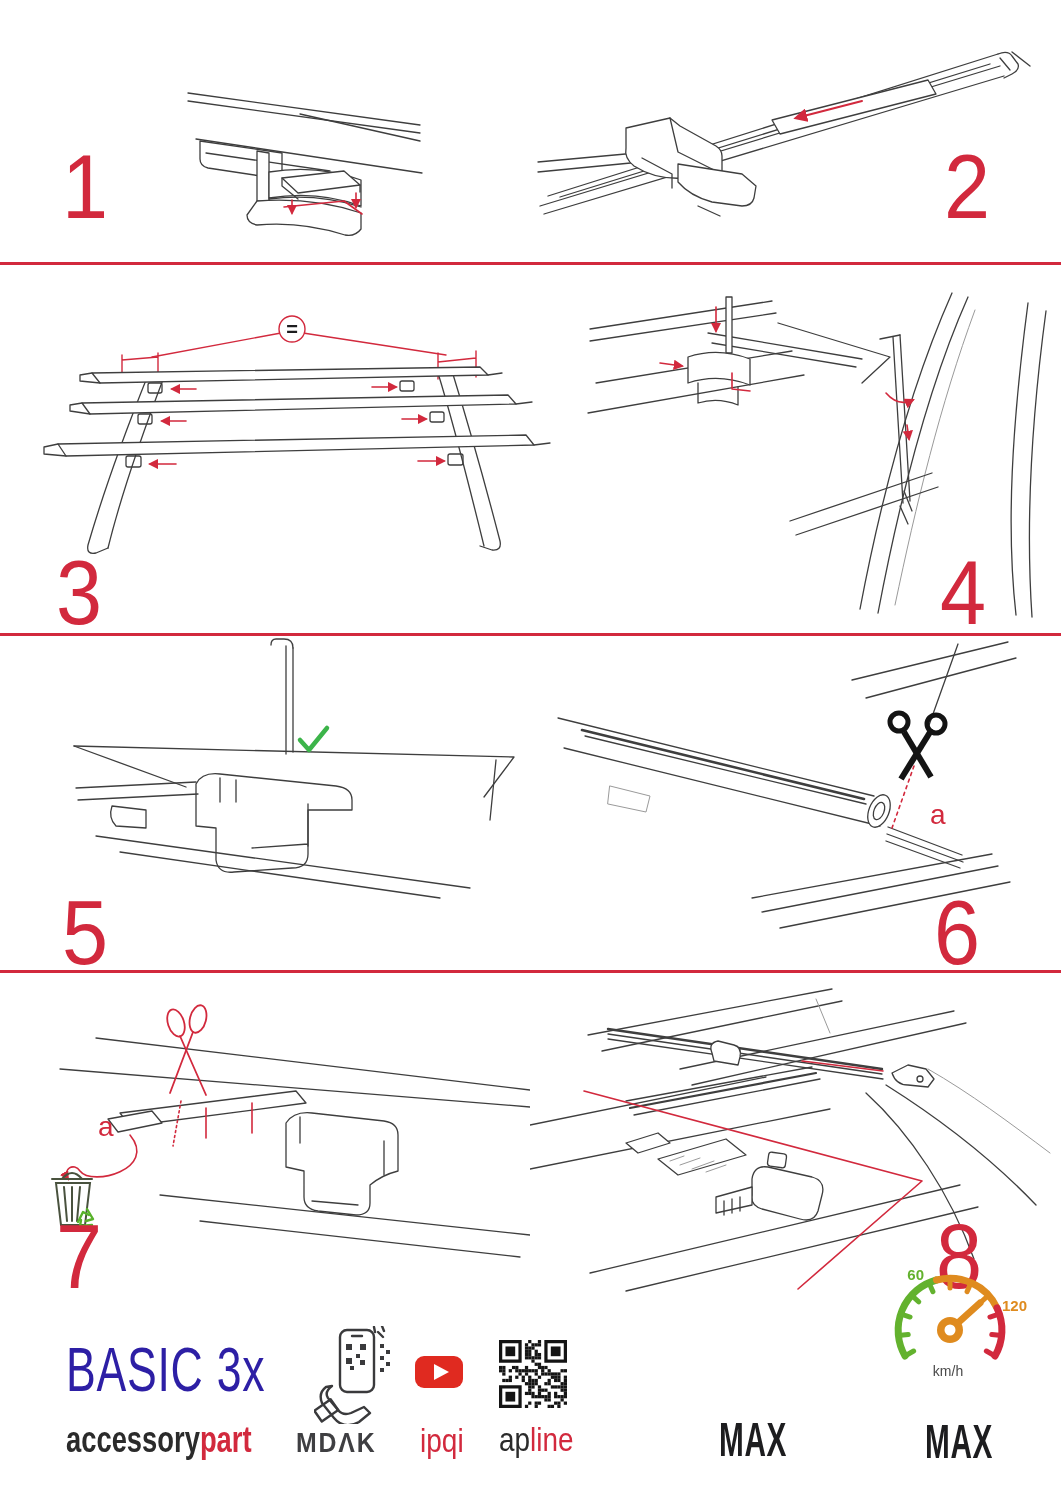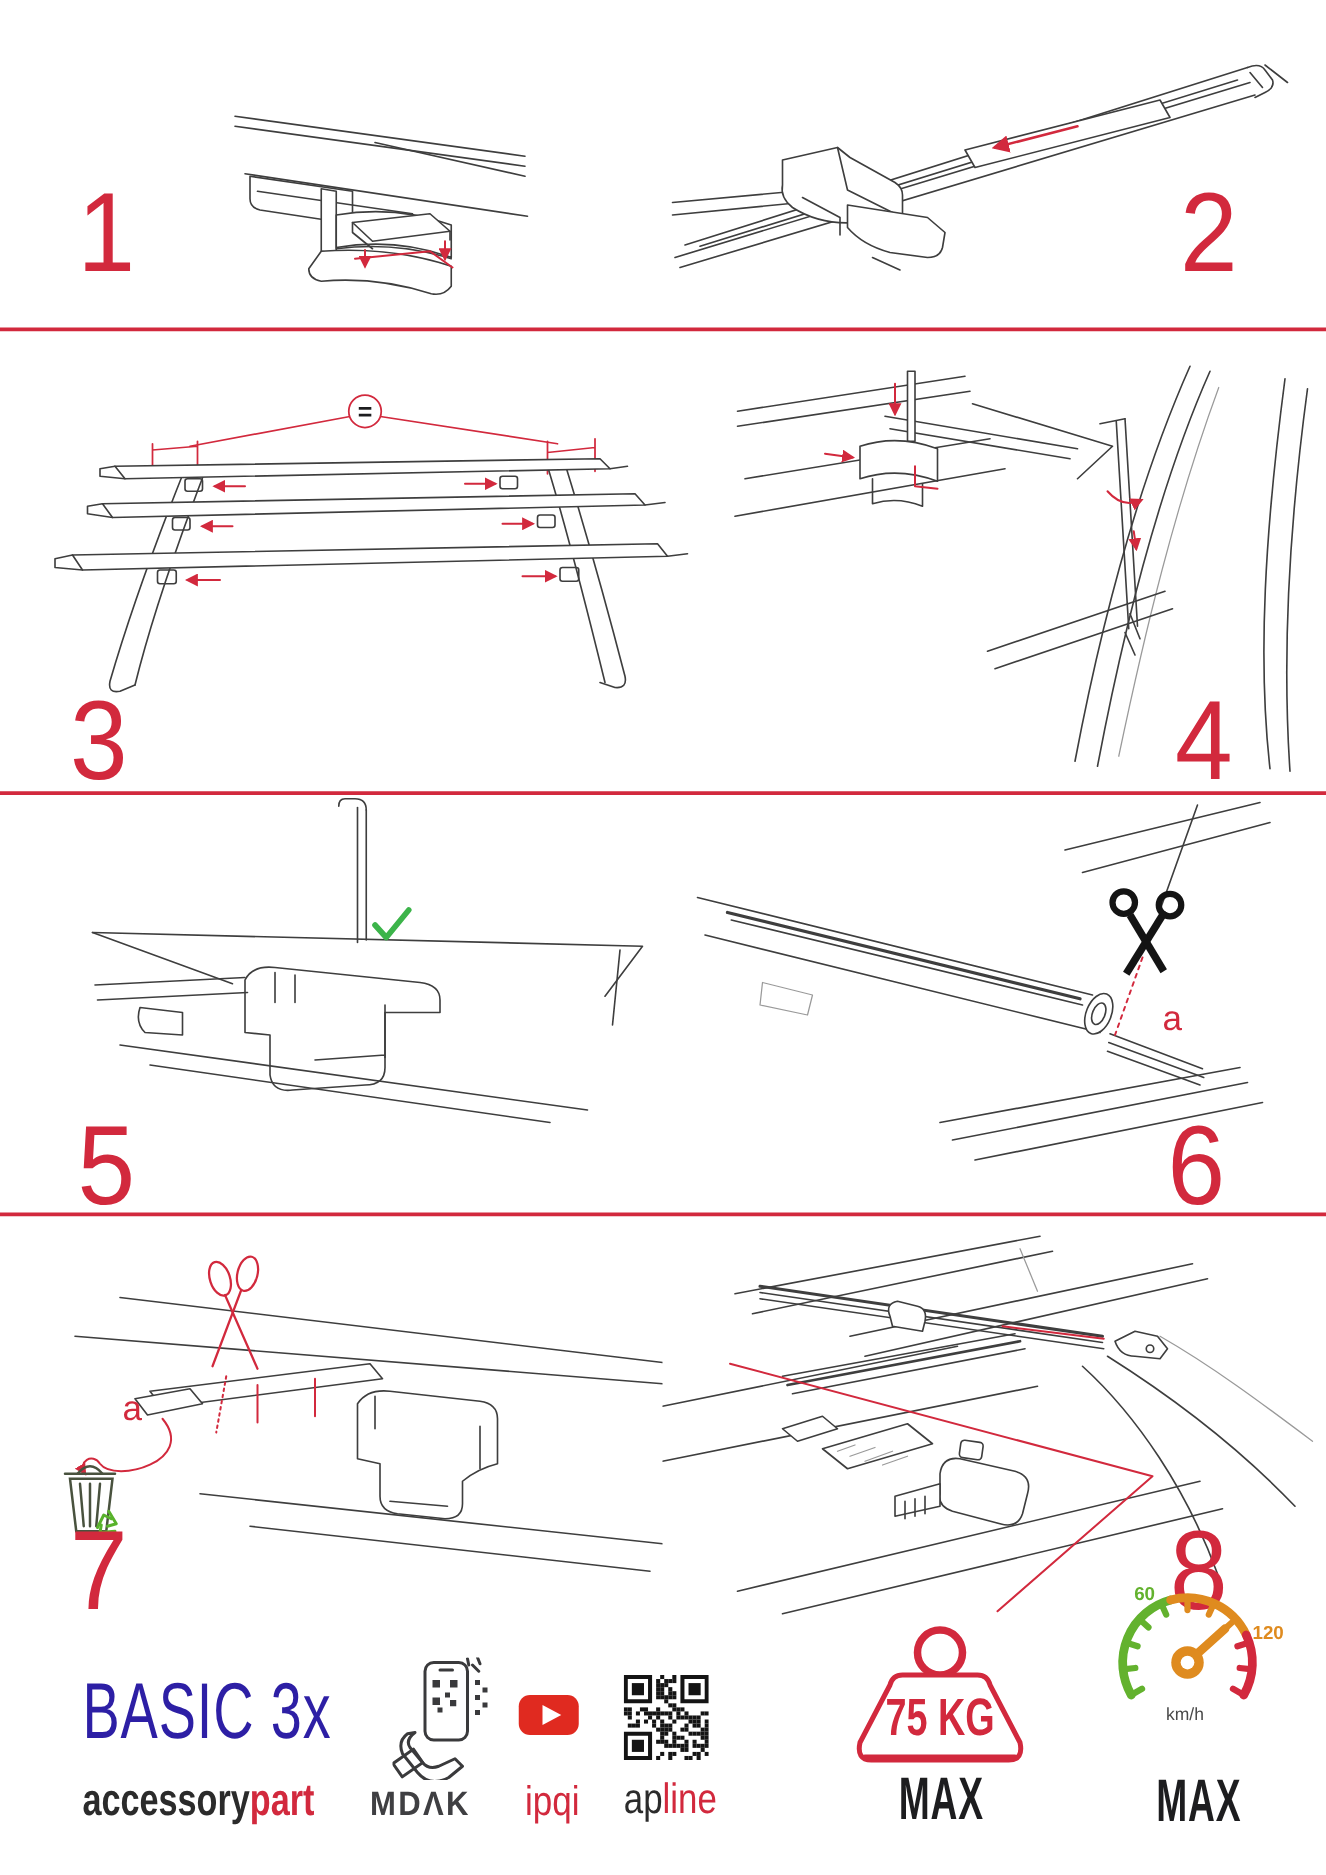--- a/index.html
+++ b/index.html
@@ -508,30 +508,20 @@
           <rect x="45" y="60" width="3" height="3"></rect>
           <rect x="48" y="60" width="3" height="3"></rect>
           <rect x="54" y="60" width="3" height="3"></rect>
         </g>
     </svg>
   </div>
   <div class="logo-apline">
     <span class="b">ap</span><span class="r">line</span>
   </div>
 
-  <div class="panel" style="left:666px;top:1294px;width:172px;height:126px">
-    <svg viewBox="0 0 172 126">
-      <circle cx="86" cy="28" r="18" fill="#fff" stroke="#d2293d" stroke-width="6"></circle>
-      <path d="M56,46 q-8,0 -10,8 L22,100 q-3,14 9,14 L141,114 q12,0 9,-14 L126,54 q-2,-8 -10,-8 z" fill="#fff" stroke="#d2293d" stroke-width="4" stroke-linejoin="round"></path>
-      <path d="M26,112 L146,112" stroke="#d2293d" stroke-width="5" stroke-linecap="round"></path>
-      <g transform="translate(86,94) scale(0.72,1)">
-        <text x="0" y="0" text-anchor="middle" font-size="42" font-weight="700" fill="#d2293d">75 KG</text>
-      </g>
-    </svg>
-  </div>
   <div class="maxlabel" style="left:678px;top:1416px">MAX</div>
 
   <div class="panel" style="left:878px;top:1264px;width:156px;height:122px">
     <svg viewBox="0 0 156 122">
       <g fill="none" stroke-linecap="round" stroke-width="7">
         <path d="M27,92 A52,52 0 0 1 58.5,16" stroke="#63b22e"></path>
         <path d="M58.5,16 A52,52 0 0 1 119,44" stroke="#df8b1f"></path>
         <path d="M119,44 A52,52 0 0 1 117,92" stroke="#d2293d"></path>
       </g>
       <g class="gauge-ticks" stroke-width="5" stroke-linecap="round">

